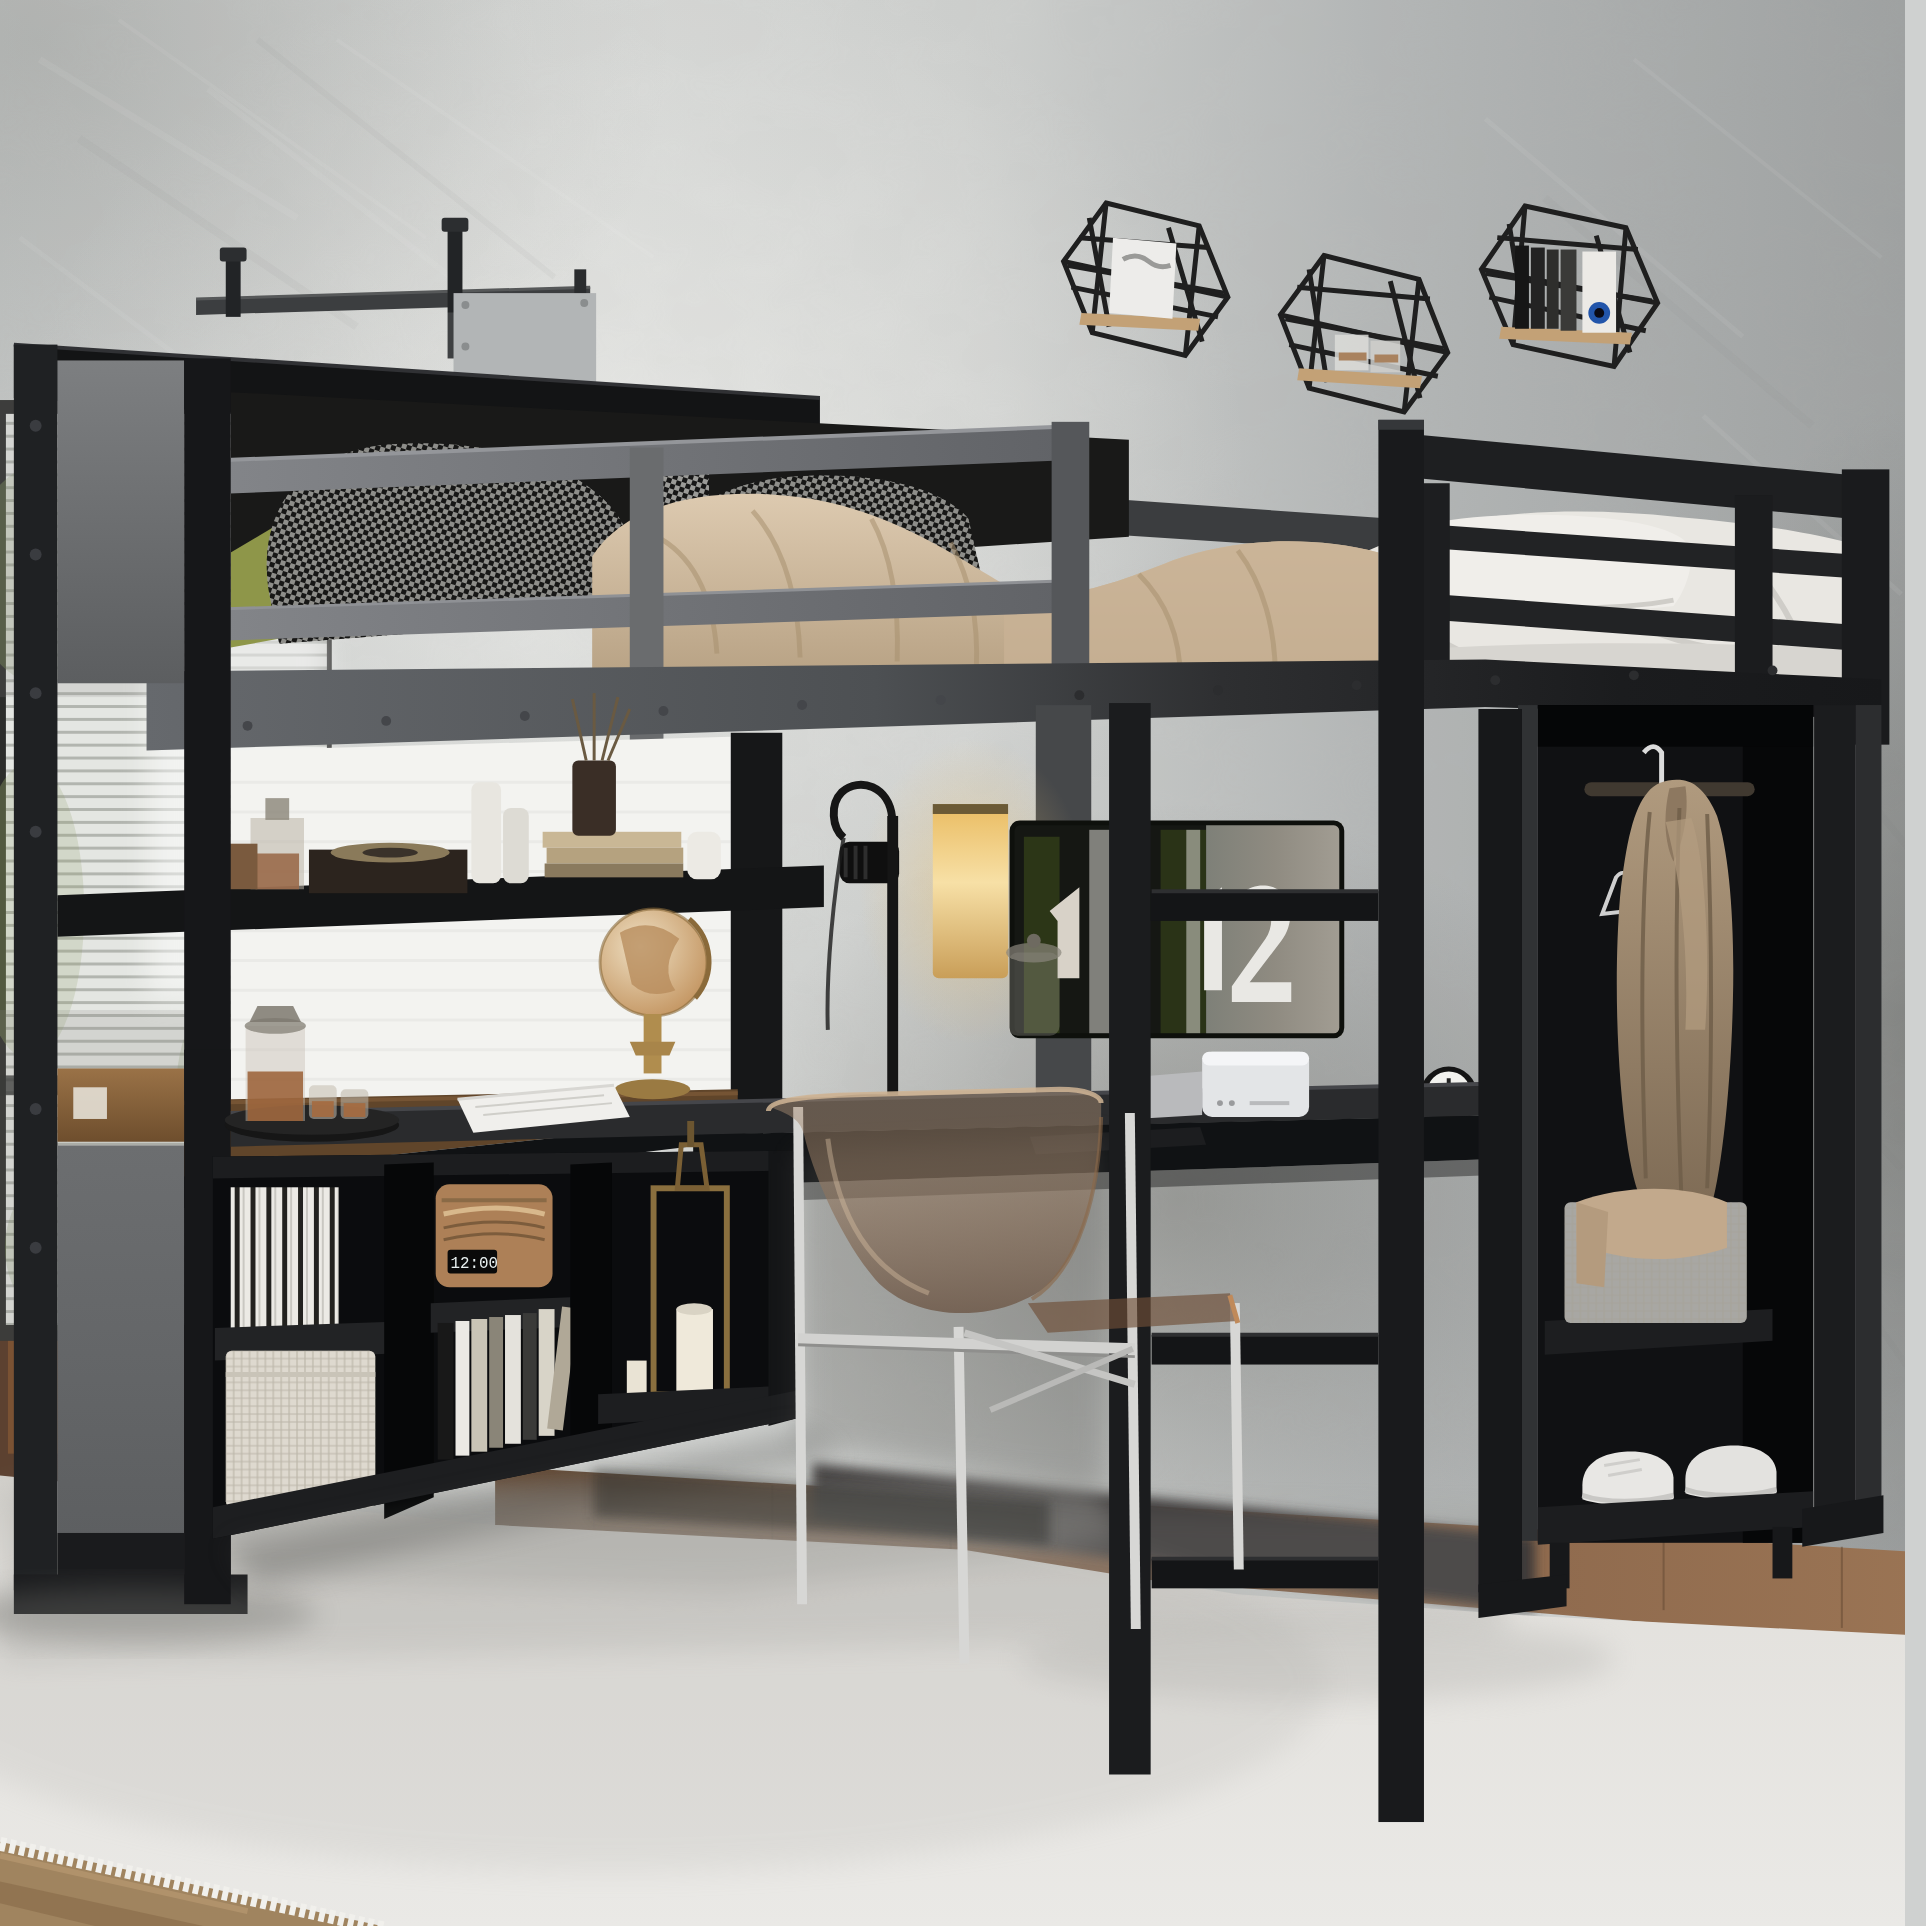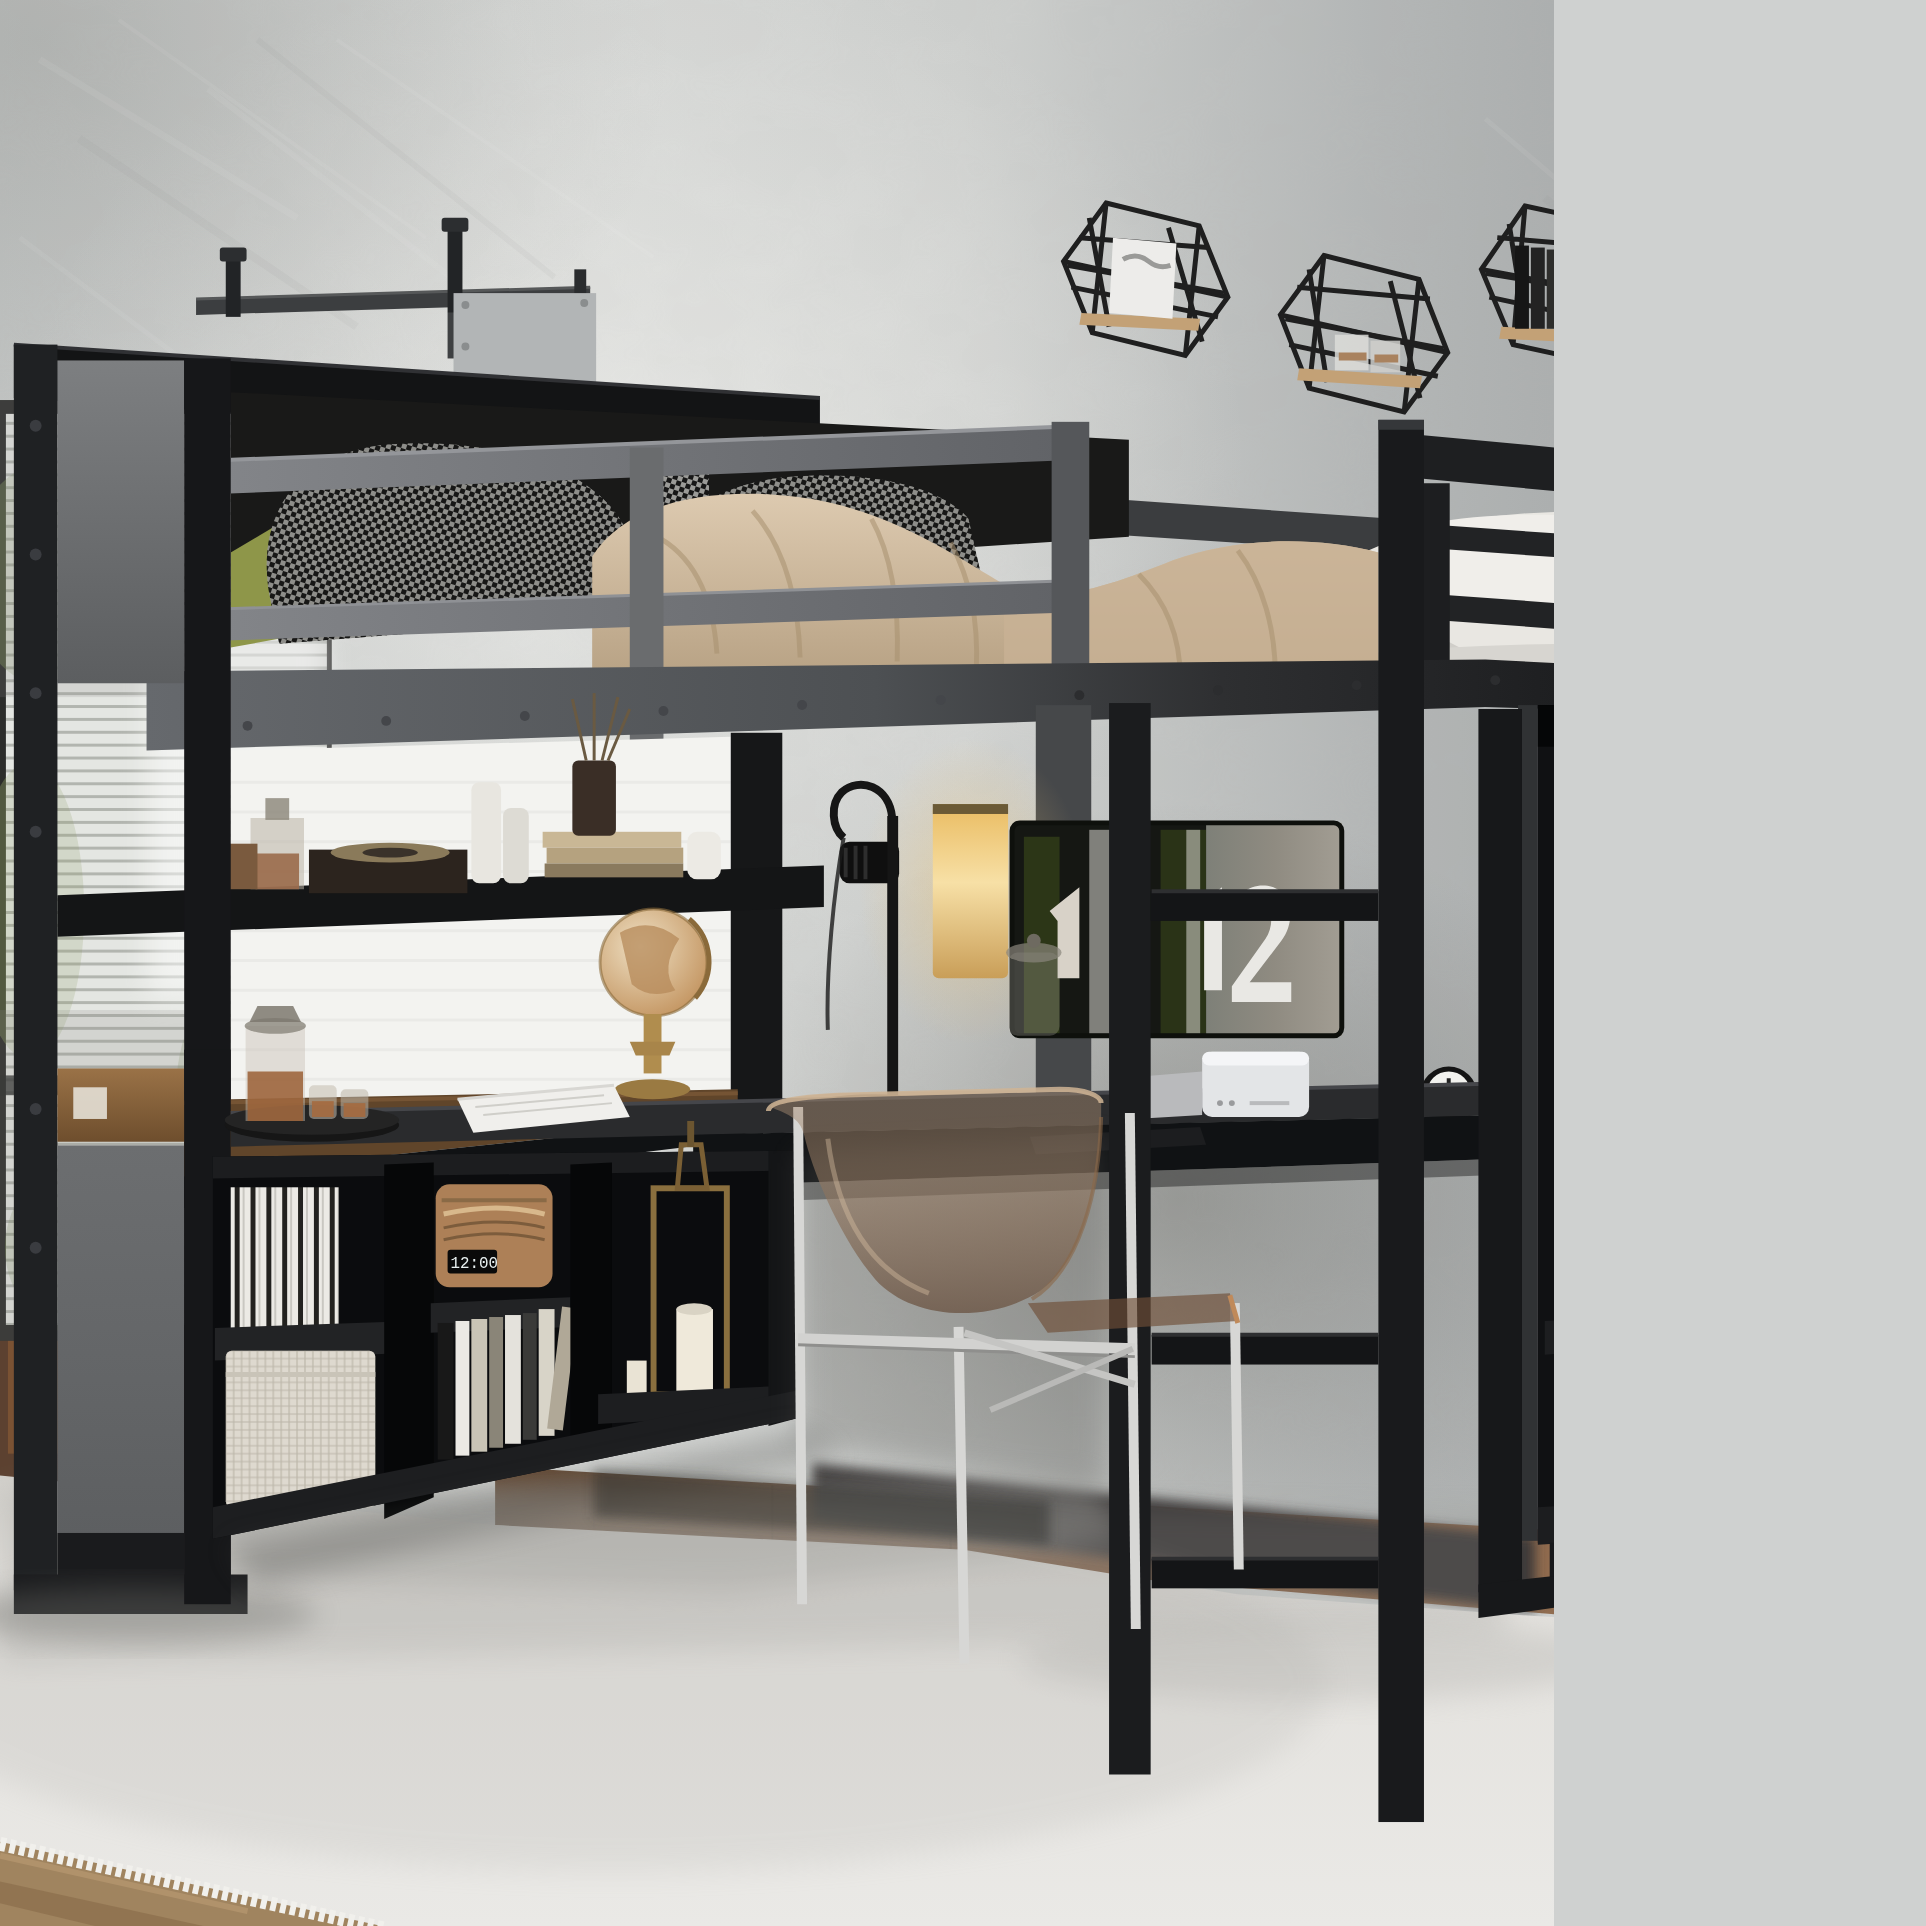--- a/index.html
+++ b/index.html
@@ -1,16 +1,16 @@
 <!DOCTYPE html>
 <html><head>
 <meta charset="utf-8">
 <style>
 html,body{margin:0;padding:0;background:#cfd1d0;font-family:"Liberation Sans",sans-serif;}
-#scene{width:1554px;height:1927px;position:relative;overflow:hidden;text-align:center;}
+#scene{width:1905px;height:1927px;position:relative;overflow:hidden;text-align:center;}
 svg{display:block;}
 </style>
 </head>
 <body>
 <div id="scene">
 <svg width="1927" height="1927" viewBox="0 0 1946 1946" xmlns="http://www.w3.org/2000/svg">
 <defs>
 <linearGradient id="wallG" x1="0" y1="0" x2="1" y2="0">
 <stop offset="0" stop-color="#c7cac9"></stop>
 <stop offset="0.28" stop-color="#d8dad8"></stop>

